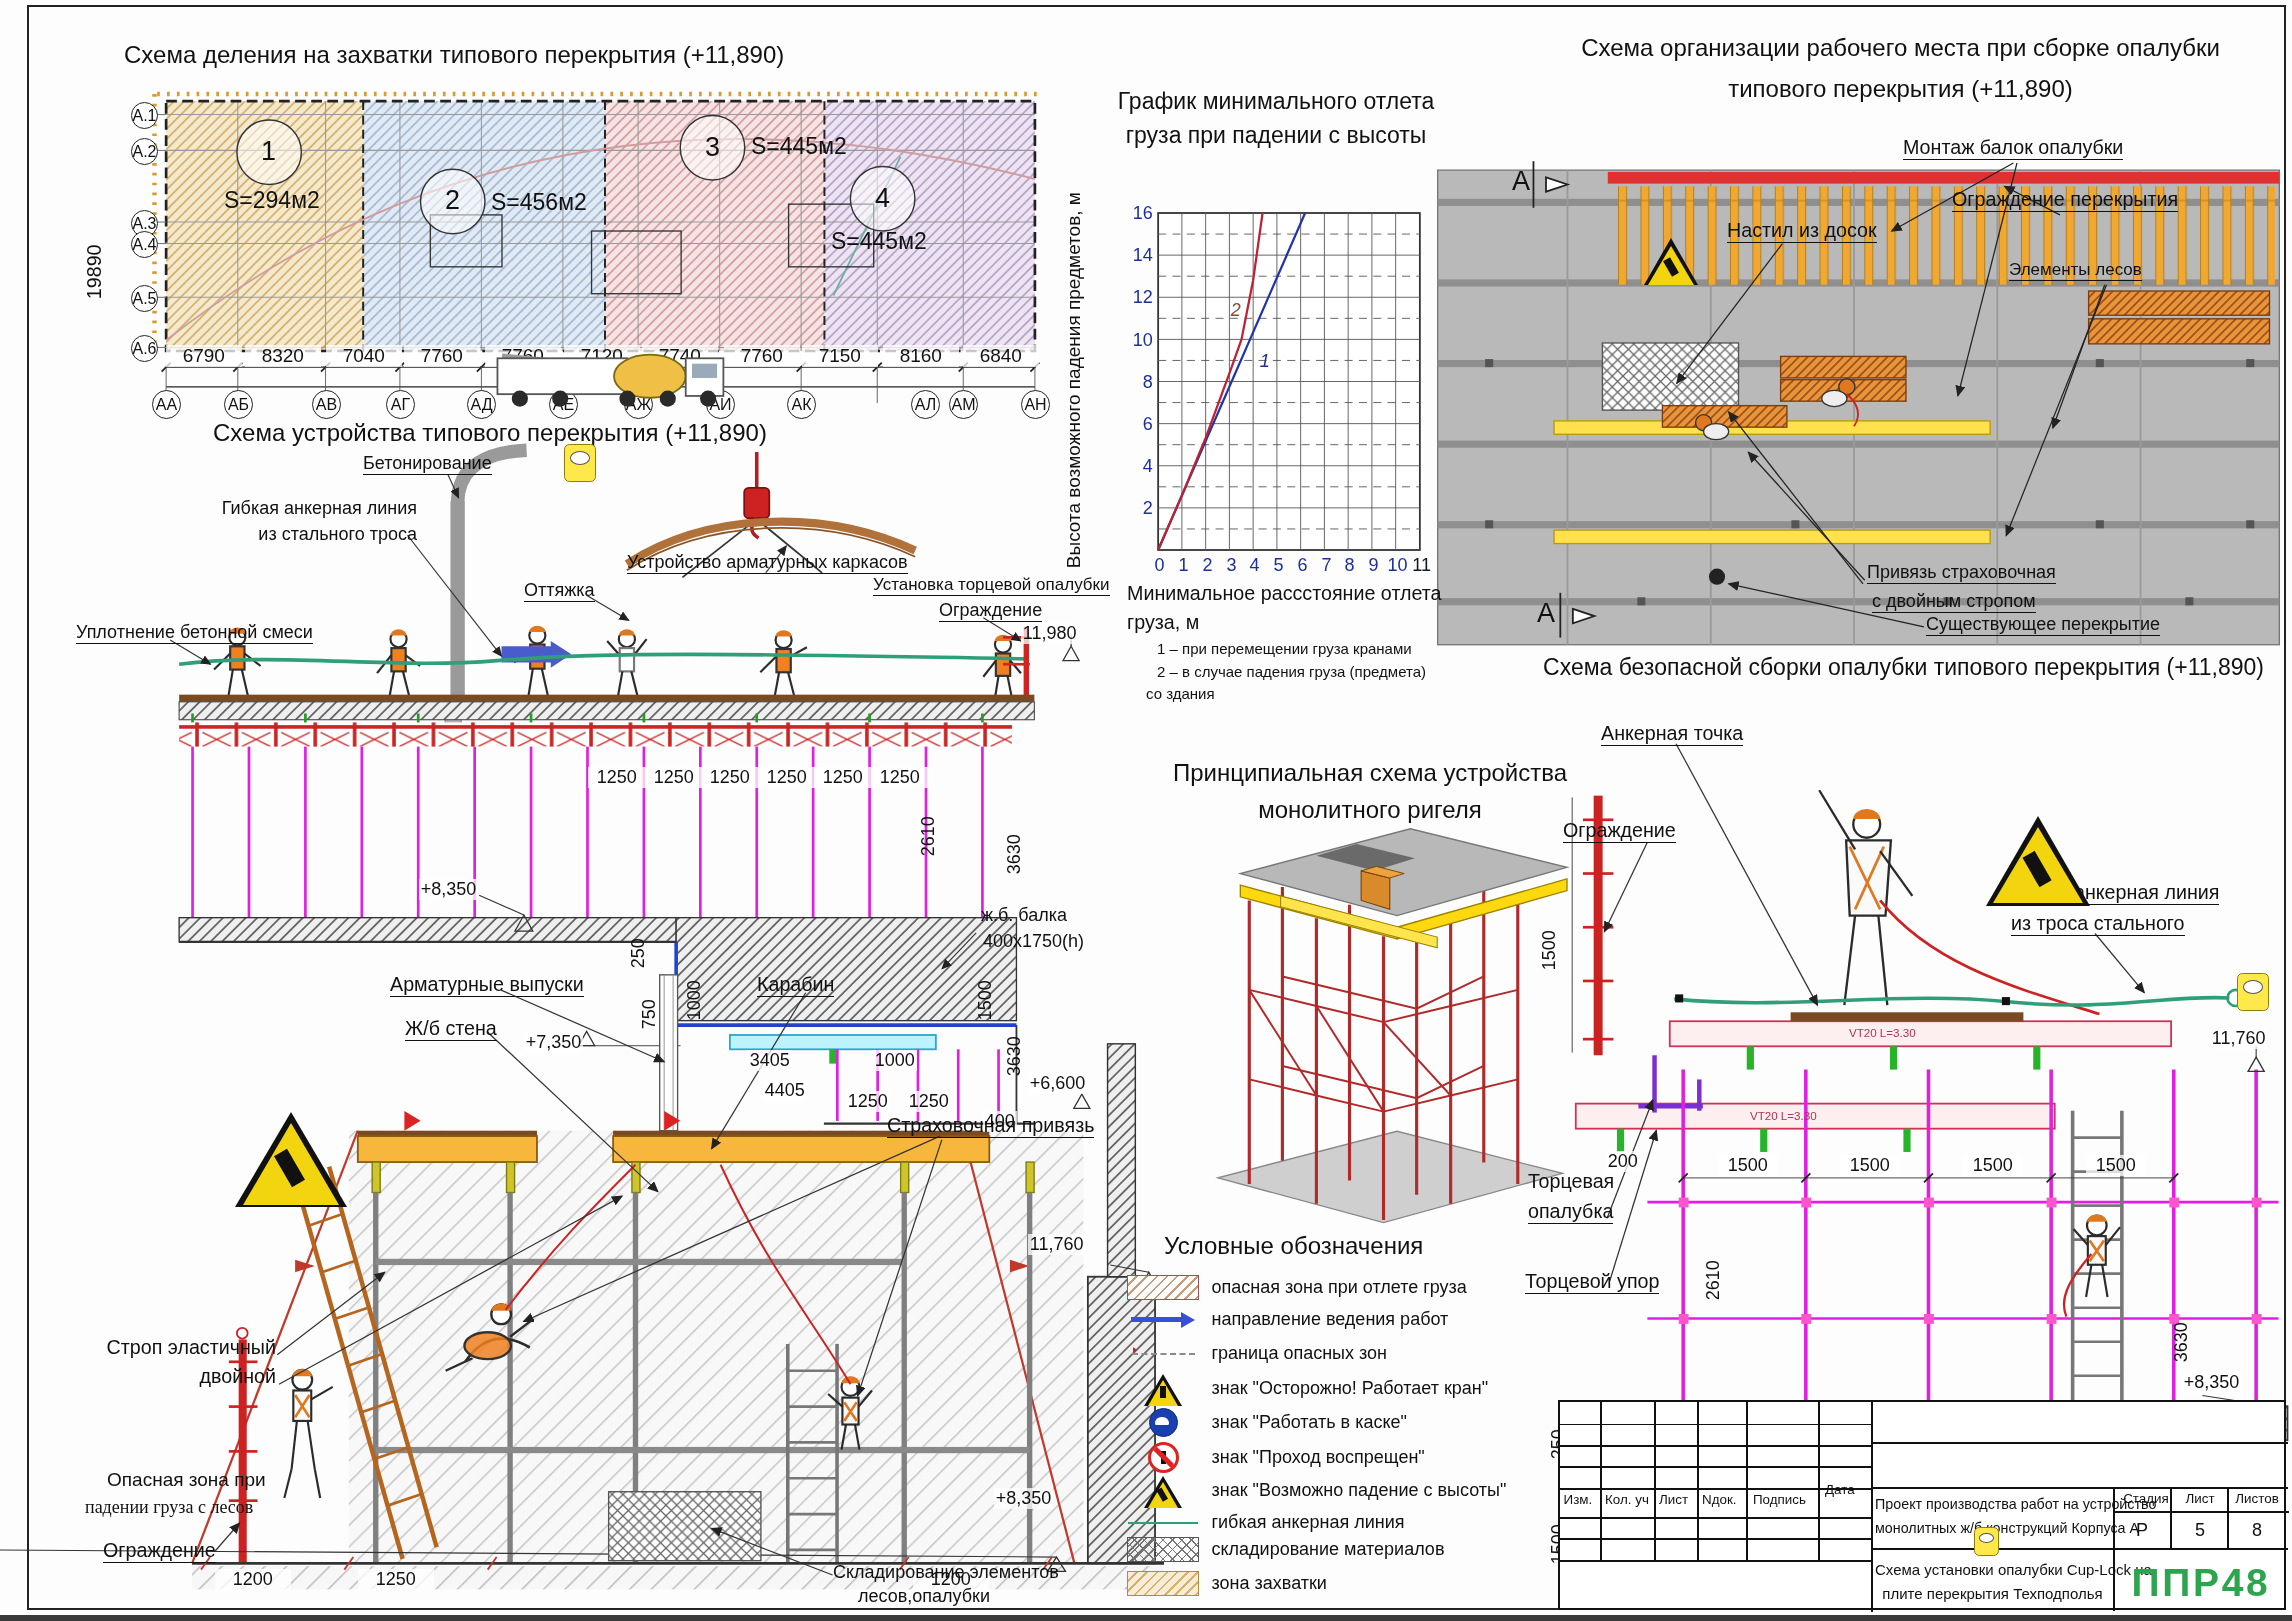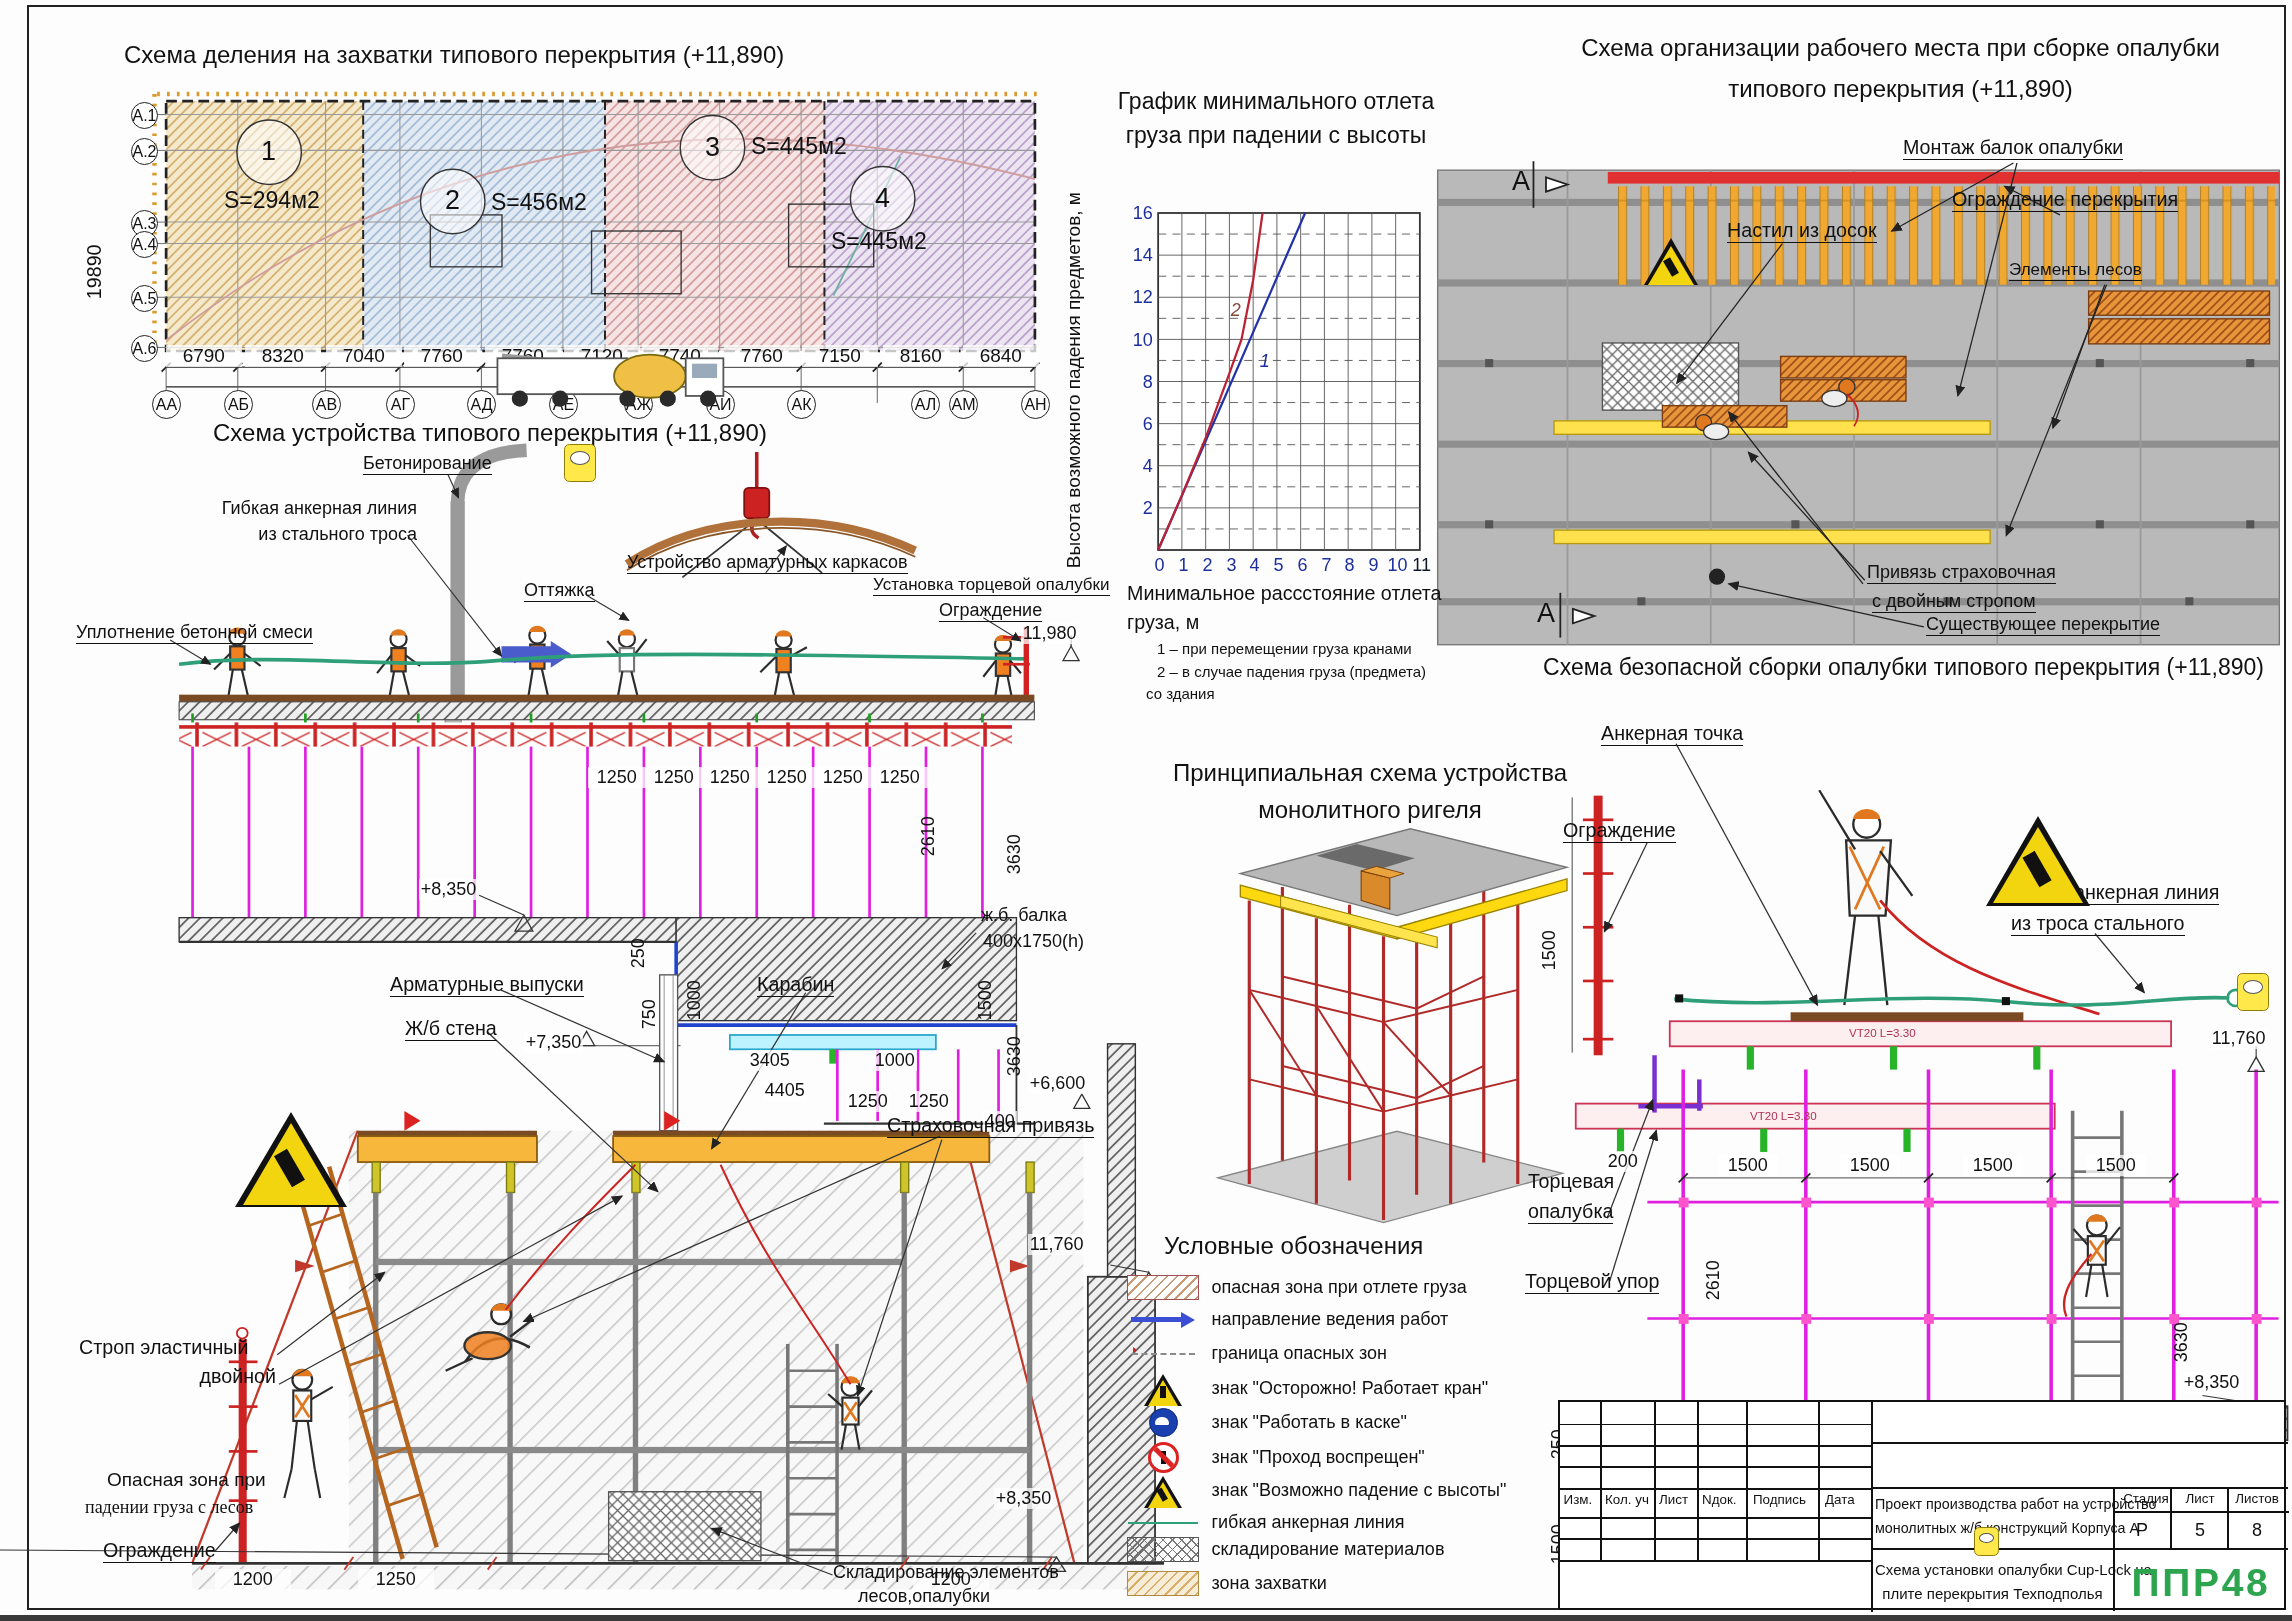--- a/index.html
+++ b/index.html
@@ -917,21 +917,21 @@
  <div class="dim" style="left:1700px;top:1546px;">400</div>
  <div class="warn" style="left:1986px;top:813px;border-left-width:52px;border-right-width:52px;border-bottom:90px solid #111;">
    <i style="left:-45px;top:8px;border-left-width:45px;border-right-width:45px;border-bottom:76px solid #f2d50f;"></i>
    <b style="left:-8px;top:36px;width:14.3px;height:34px;transform:rotate(-30deg);"></b>
  </div>
 
  <div class="lbl u" style="left:390px;top:973px;font-size:19.7px;">Арматурные выпуски</div>
  <div class="lbl u" style="left:405px;top:1017px;font-size:19.7px;">Ж/б стена</div>
  <div class="lbl u" style="left:757px;top:973px;font-size:19.7px;">Карабин</div>
  <div class="lbl u" style="left:887px;top:1114px;font-size:19.7px;">Страховочная привязь</div>
- <div class="lbl" style="left:79px;top:1336px;width:197px;text-align:left;font-size:19.7px;">Строп эластичный</div>
+ <div class="lbl" style="left:79px;top:1336px;width:197px;text-align:right;font-size:19.7px;">Строп эластичный</div>
  <div class="lbl" style="left:79px;top:1365px;width:197px;text-align:right;font-size:19.7px;">двойной</div>
  <div class="lbl" style="left:107px;top:1469px;font-size:19px;">Опасная зона при</div>
  <div class="lbl" style="left:85px;top:1497px;font-size:18px;font-family:Liberation Serif, serif;">падении груза с лесов</div>
  <div class="lbl u" style="left:103px;top:1539px;font-size:19.7px;">Ограждение</div>
  <div class="dim" style="left:1028px;top:1234px;">11,760</div>
  <div class="dim" style="left:994px;top:1488px;">+8,350</div>
  <div class="dim tc" style="left:215px;top:1569px;width:72px;">1200</div>
  <div class="dim tc" style="left:358px;top:1569px;width:72px;">1250</div>
  <div class="dim tc" style="left:913px;top:1569px;width:72px;">1200</div>
  <div class="lbl" style="left:833px;top:1562px;">Складирование элементов</div>
@@ -1037,21 +1037,21 @@
    <div class="tbl-line" style="left:553px;top:85px;width:1.8px;height:124px;"></div>
    <div class="tbl-line" style="left:553px;top:109px;width:176px;height:1.8px;"></div>
    <div class="tbl-line" style="left:610px;top:85px;width:1.8px;height:63px;"></div>
    <div class="tbl-line" style="left:667px;top:85px;width:1.8px;height:63px;"></div>
    <div class="tbl-line" style="left:311px;top:146px;width:417px;height:1.8px;"></div>
    <div class="tb-txt" style="left:3.6px;top:90px;">Изм.</div>
    <div class="tb-txt" style="left:45px;top:90px;">Кол. уч</div>
    <div class="tb-txt" style="left:99px;top:90px;">Лист</div>
    <div class="tb-txt" style="left:142px;top:90px;">Nдок.</div>
    <div class="tb-txt" style="left:193px;top:90px;">Подпись</div>
-   <div class="tb-txt" style="left:265px;top:90px;">Дата</div>
+   <div class="tb-txt" style="left:265px;top:80px;">Дата</div>
    <div class="tb-txt tc" style="left:315px;top:94px;width:235px;font-size:14.3px;">Проект производства работ на устройство</div>
    <div class="tb-txt tc" style="left:315px;top:118px;width:235px;font-size:14.3px;">монолитных ж/б конструкций Корпуса А</div>
    <div class="tb-txt tc" style="left:554px;top:89px;width:64px;">Стадия</div>
    <div class="tb-txt tc" style="left:612px;top:89px;width:56px;">Лист</div>
    <div class="tb-txt tc" style="left:669px;top:89px;width:56px;">Листов</div>
    <div class="tb-txt tc" style="left:554px;top:118px;width:56px;font-size:18px;">Р</div>
    <div class="tb-txt tc" style="left:612px;top:118px;width:56px;font-size:18px;">5</div>
    <div class="tb-txt tc" style="left:669px;top:118px;width:56px;font-size:18px;">8</div>
    <div class="tb-txt tc" style="left:315px;top:159px;width:235px;font-size:15px;">Схема установки опалубки Cup-Lock на</div>
    <div class="tb-txt tc" style="left:315px;top:183px;width:235px;font-size:15px;">плите перекрытия Техподполья</div>

